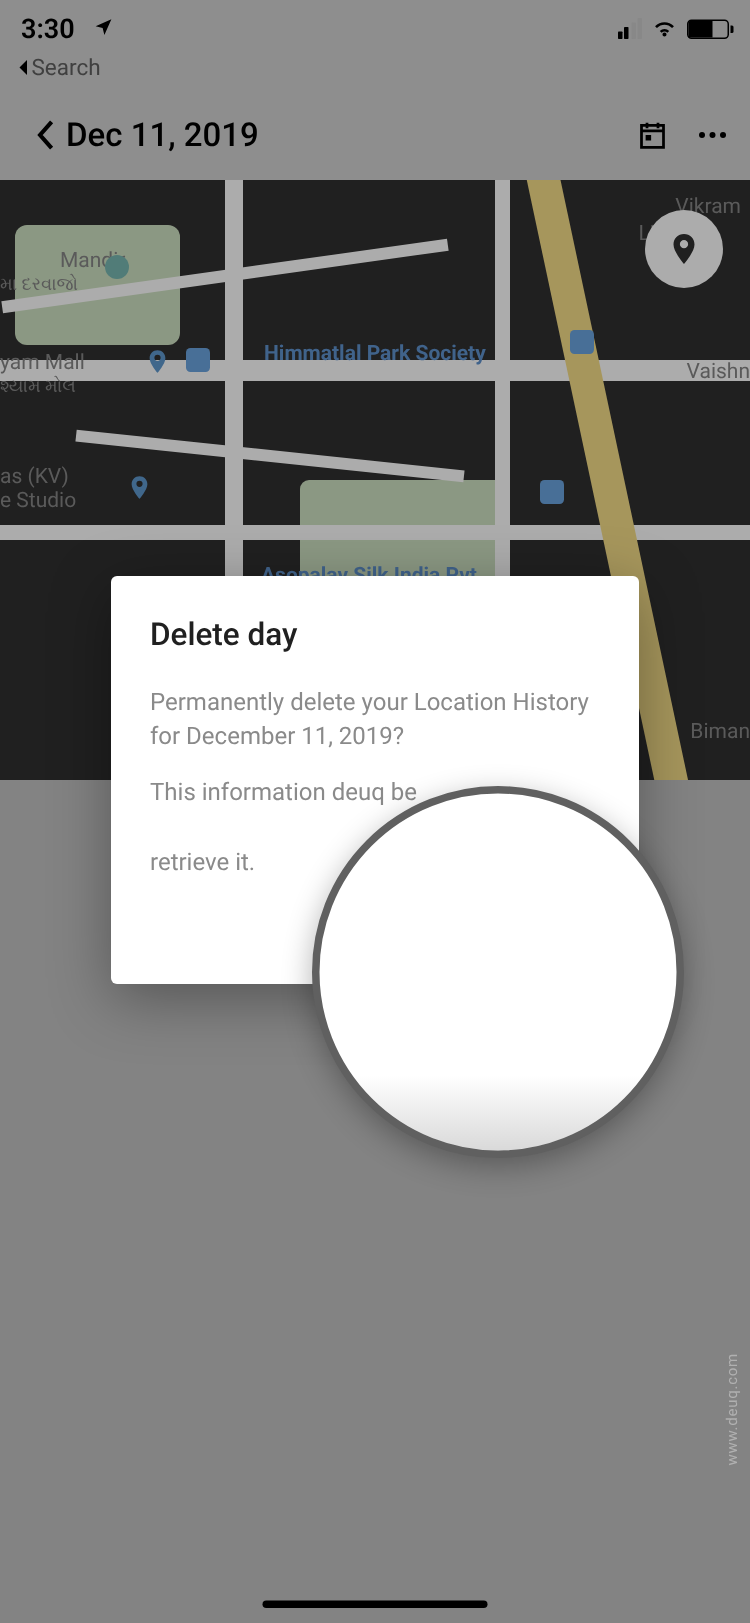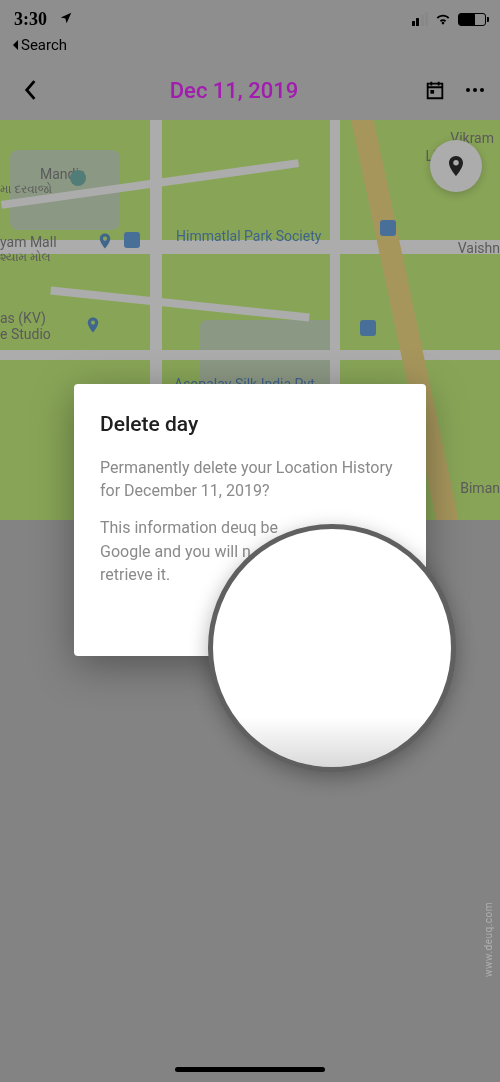--- a/index.html
+++ b/index.html
@@ -1,50 +1,50 @@
 <!DOCTYPE html>
 <html><head>
   <meta charset="utf-8">
   <style>
     * { margin: 0; padding: 0; box-sizing: border-box; }
     html, body { width: 500px; height: 1082px; overflow: hidden; font-family: -apple-system, BlinkMacSystemFont, 'Segoe UI', Roboto, sans-serif; }
     .screen { position: relative; width: 500px; height: 1082px; background: #c9c9c9; }
     
     
     .status-bar { position: absolute; top: 0; left: 0; right: 0; height: 38px; display: flex; align-items: center; padding: 0 14px; font-weight: 600; font-size: 18px; color: #000; }
-    .status-time { display: flex; align-items: flex-end; gap: 12px; font-family: Liberation Serif, serif; }
+    .status-time { display: flex; align-items: flex-end; gap: 12px; }
     .status-right { margin-left: auto; display: flex; align-items: center; gap: 6px; }
     .loc-arrow { display: inline-block; transform: rotate(0deg); }
     .signal { display: flex; align-items: flex-end; gap: 1.5px; }
     .signal span { width: 3px; background: #000; border-radius: 0.5px; }
     .signal span.off { background: #888; }
     .battery { width: 28px; height: 13px; border: 1.5px solid #000; border-radius: 3px; position: relative; display: flex; align-items: center; }
     .battery::after { content: ''; position: absolute; right: -4px; width: 2.5px; height: 5px; background: #000; border-radius: 0 1px 1px 0; }
     .battery-fill { width: 60%; height: 100%; background: #000; border-radius: 1px 0 0 1px; }
     
     
-    .back-search { position: absolute; top: 36px; left: 10px; font-size: 15px; color: #000000; display: flex; align-items: center; gap: 1px; }
+    .back-search { position: absolute; top: 36px; left: 10px; font-size: 15px; color: #404040; display: flex; align-items: center; gap: 1px; }
     
     
     .app-header { position: absolute; top: 60px; left: 0; right: 0; height: 60px; display: flex; align-items: center; padding: 0 16px; }
     .back-btn { width: 28px; height: 28px; display: flex; align-items: center; justify-content: center; }
-    .header-title { flex: 1; text-align: center; font-size: 22px; font-weight: 500; color: #a21caf; }
+    .header-title { flex: 1; text-align: left; font-size: 22px; font-weight: 500; color: #000000; }
     .header-actions { display: flex; gap: 20px; align-items: center; }
     .calendar-icon { width: 22px; height: 22px; }
     .more-icon { display: flex; gap: 3px; }
     .more-icon span { width: 4px; height: 4px; background: #000; border-radius: 50%; }
     
     
-    .map-area { position: absolute; top: 120px; left: 0; right: 0; height: 400px; background: #bef264; overflow: hidden; }
+    .map-area { position: absolute; top: 120px; left: 0; right: 0; height: 400px; background: #000000; overflow: hidden; }
     .map-bg { position: absolute; inset: 0; }
     .road { position: absolute; background: #fff; }
     .highway { position: absolute; background: #f5d76e; }
     .green { position: absolute; background: #c4dbb5; }
     .map-label { position: absolute; font-size: 14px; color: #6b6b6b; white-space: nowrap; }
-    .map-label.blue { color: #3b7ac4; }
+    .map-label.blue { color: #3b7ac4; font-weight: bold; }
     .map-pin { position: absolute; width: 18px; height: 18px; }
     .poi-blue { position: absolute; width: 16px; height: 16px; background: #4a90d9; border-radius: 3px; }
     .location-fab { position: absolute; right: 18px; top: 20px; width: 52px; height: 52px; background: #fff; border-radius: 50%; box-shadow: 0 2px 8px rgba(0,0,0,0.25); display: flex; align-items: center; justify-content: center; }
     
     
     .bottom-sheet { position: absolute; top: 520px; left: 0; right: 0; bottom: 0; background: #b5b5b5; }
     
     
     .dialog { position: absolute; top: 384px; left: 74px; width: 352px; background: #fff; border-radius: 4px; box-shadow: 0 10px 40px rgba(0,0,0,0.35); padding: 28px 26px 20px; }
     .dialog-title { font-size: 21px; font-weight: 500; color: #202020; margin-bottom: 20px; }
@@ -169,21 +169,21 @@
           <span></span>
           <span></span>
         </div>
     </div>
   </div>
 
   <div class="dialog">
     <div class="dialog-title">Delete day</div>
     <div class="dialog-body">
       <p>Permanently delete your Location History for December 11, 2019?</p>
-      <p><span>This information deuq be </span><br><span>Google and you will n</span><br><span>retrieve it.</span></p>
+      <p><span>This information deuq be </span><br><br><span>retrieve it.</span></p>
     </div>
     <div class="dialog-actions">
       <button class="dialog-btn cancel-partial">CANCEL</button>
     </div>
   </div>
 
   <div class="magnifier">
     <div class="magnifier-shadow"></div>
   </div>
 

